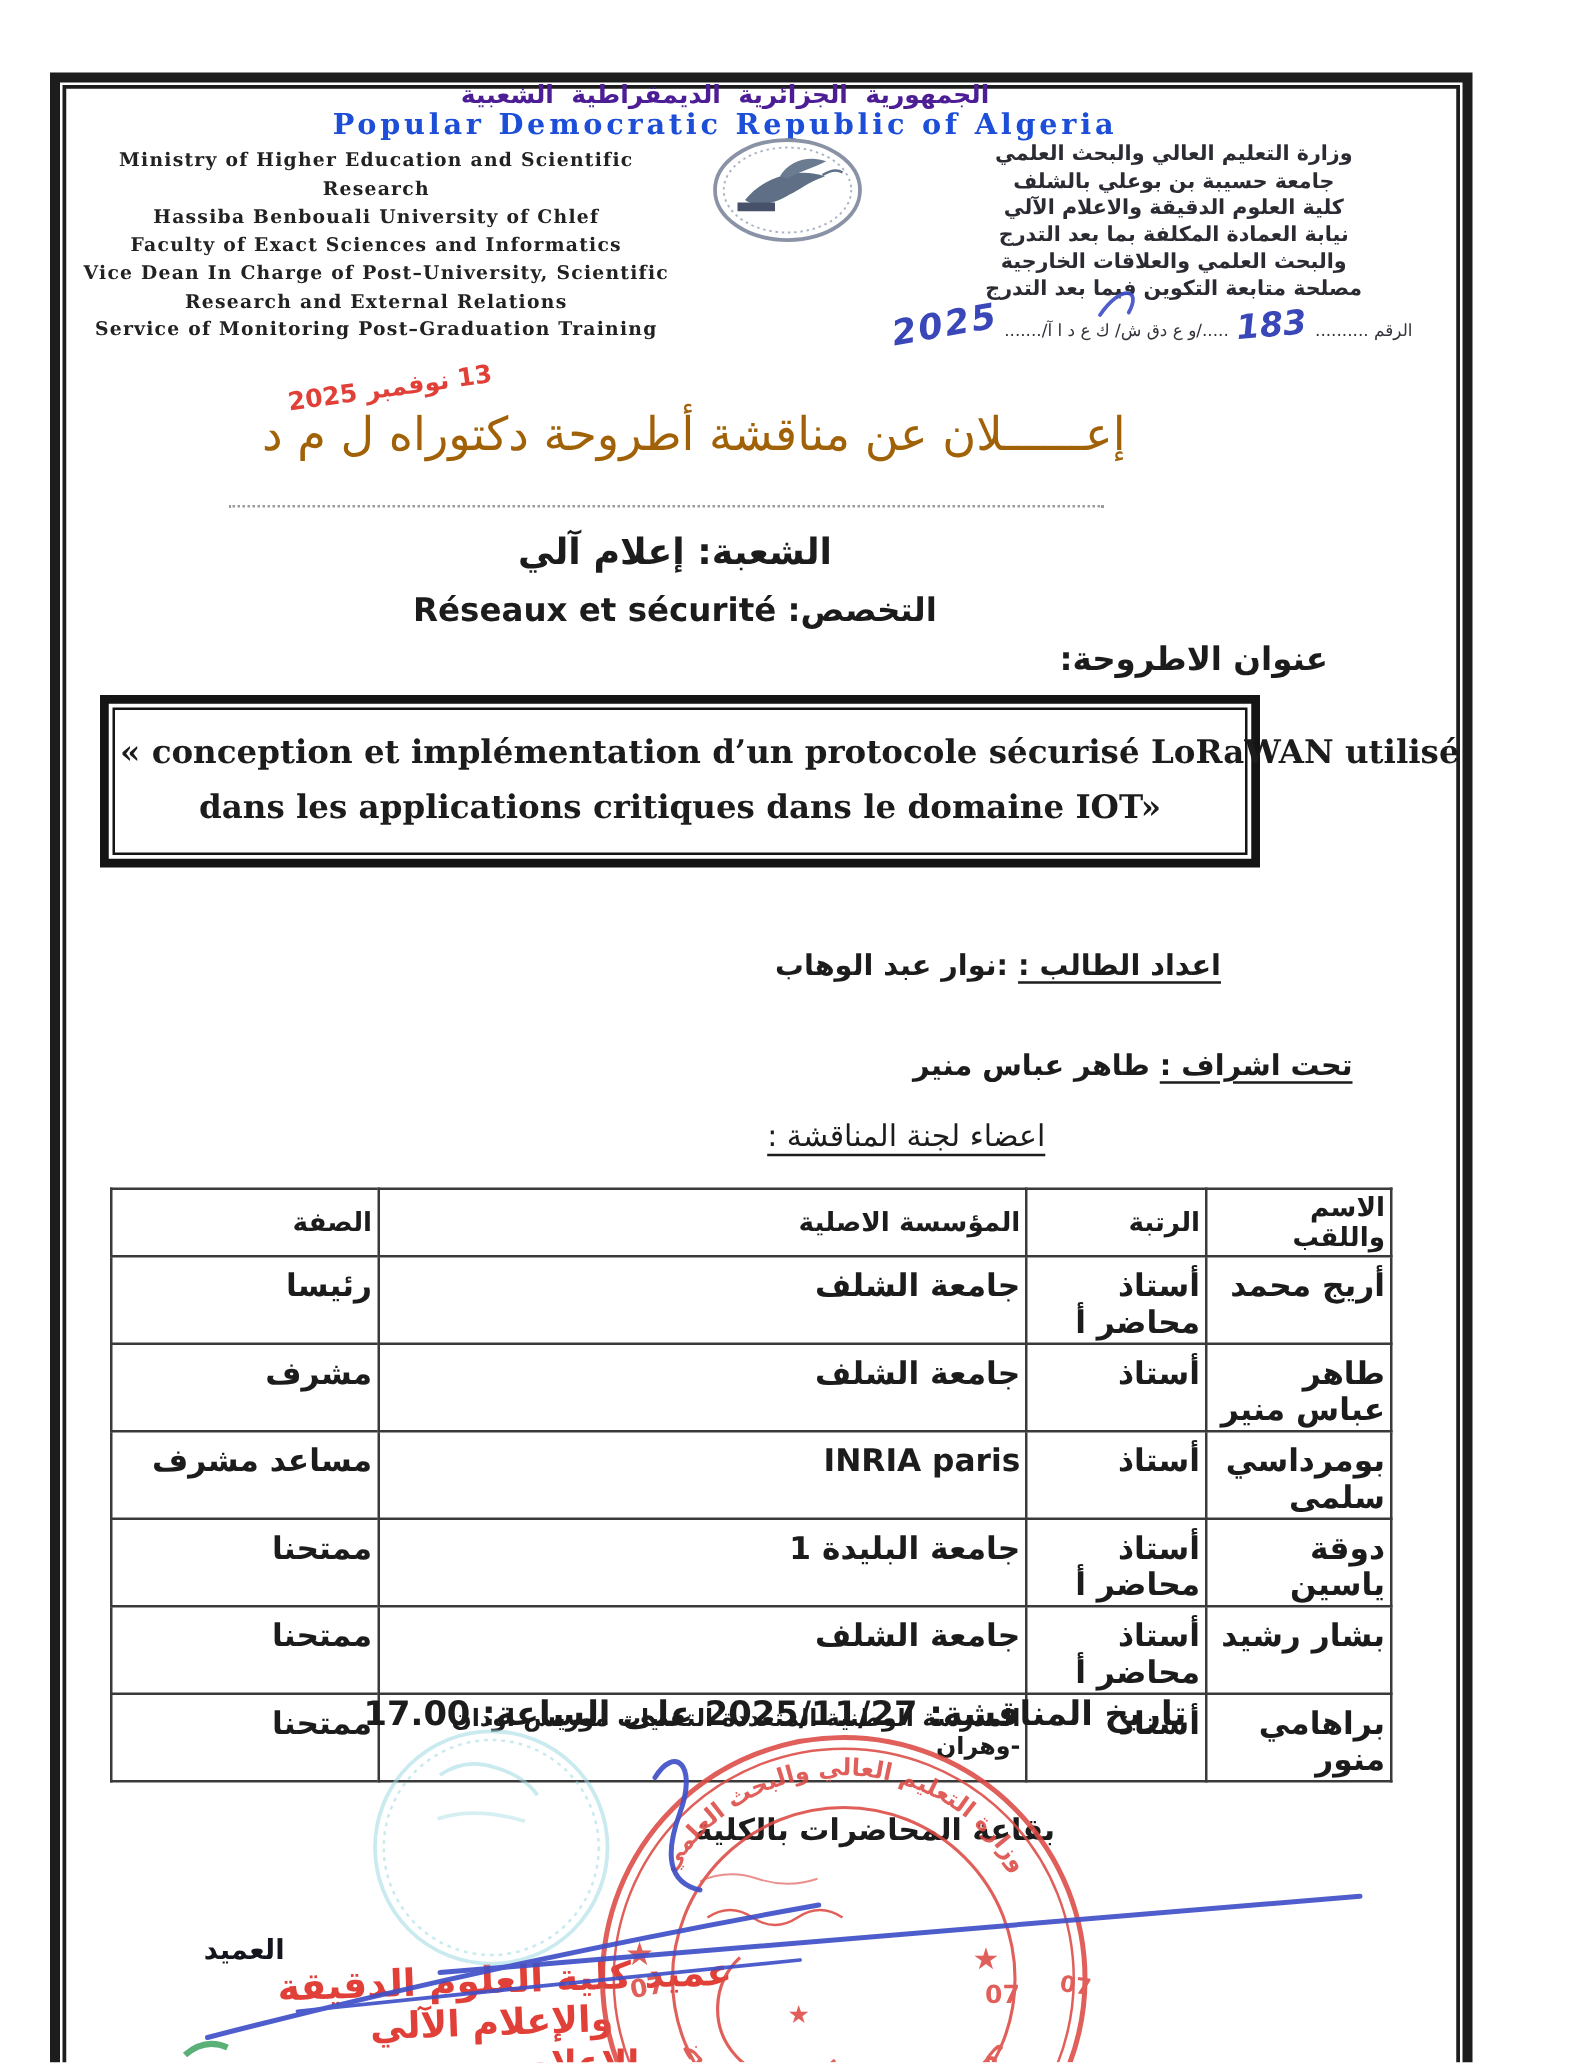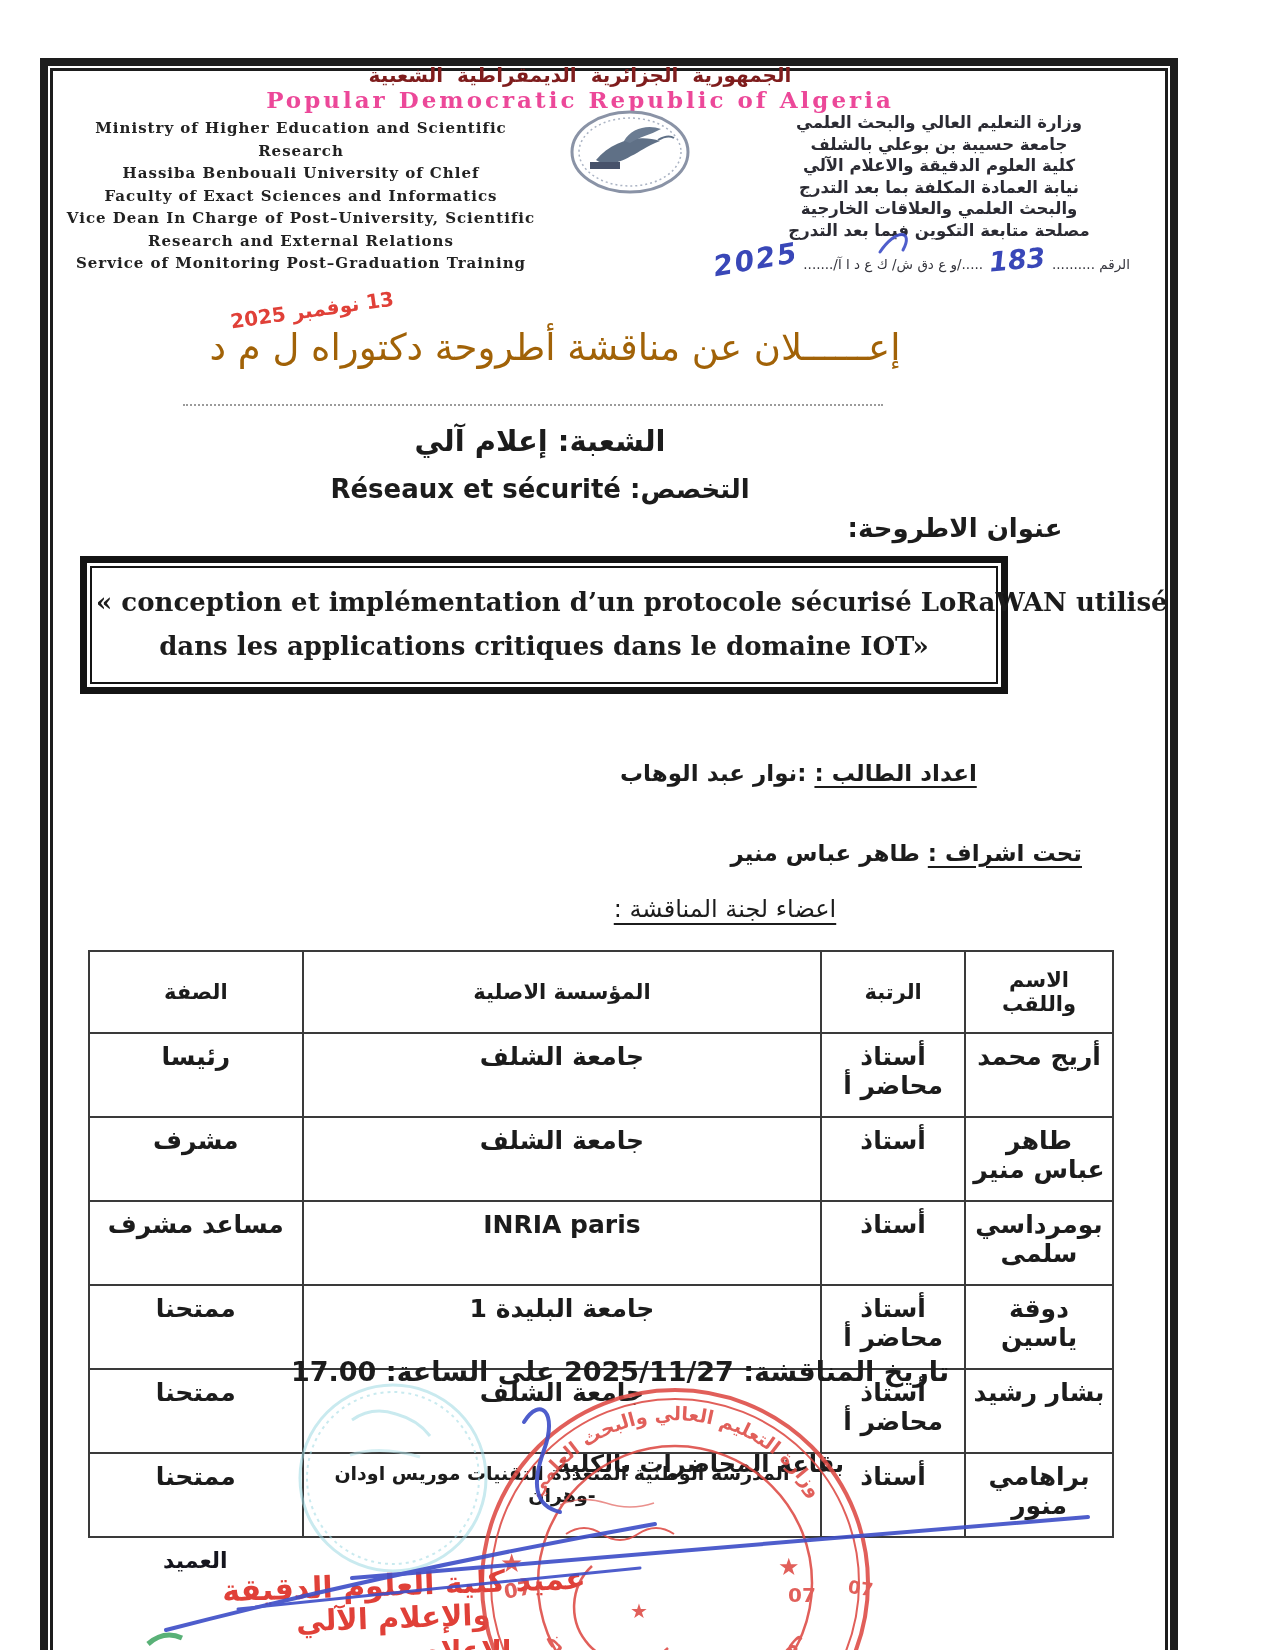--- a/index.html
+++ b/index.html
@@ -6,22 +6,22 @@
   .page{position:relative;width:1275px;height:1650px;background:#ffffff;overflow:hidden;
         font-family:"DejaVu Sans",sans-serif;color:#1c1c1c;}
   
   .frame{position:absolute;left:40px;top:58px;width:1122px;height:1640px;border:8px solid #1d1d1d;}
   .frame-inner{position:absolute;inset:2px;border:3px solid #1d1d1d;}
   .abs{position:absolute;}
   .ctr{text-align:center;}
   .rtl{direction:rtl;}
   .serif{font-family:"DejaVu Serif",serif;}
   .u{text-decoration:underline;text-underline-offset:5px;}
-  .top-ar{top:63px;left:200px;width:760px;font-size:20px;font-weight:bold;word-spacing:7px;color:#7f1d1d;}
-  .top-en{top:86px;left:150px;width:860px;font-size:23px;font-weight:bold;letter-spacing:3px;color:#ec4899;}
+  .top-ar{top:63px;left:200px;width:760px;font-size:20px;font-weight:bold;word-spacing:7px;color:#4c1d95;}
+  .top-en{top:86px;left:150px;width:860px;font-size:23px;font-weight:bold;letter-spacing:3px;color:#1d4ed8;}
   .hdr-left{top:117px;left:55px;width:492px;font-size:15px;font-weight:bold;letter-spacing:1px;line-height:22.5px;color:#222;}
   .hdr-left p{margin:0;}
   .hdr-right{top:112px;left:756px;width:366px;font-size:16.5px;font-weight:bold;line-height:21.5px;color:#2b2b33;}
   .hdr-right p{margin:0;}
   .logo{top:110px;left:568px;}
   .ref-line{top:243px;left:660px;width:470px;font-size:13.5px;color:#33333b;white-space:nowrap;}
   .hand{display:inline-block;font-style:italic;font-weight:bold;color:#3947b8;}
   .hand-num{font-size:27px;transform:rotate(-5deg);margin:0 2px;}
   .hand-year{font-size:28px;transform:rotate(-10deg);letter-spacing:2px;}
   .date-stamp{top:298px;left:222px;width:180px;font-size:20px;font-weight:bold;
@@ -32,21 +32,21 @@
   .specialty-line{top:474px;left:240px;width:600px;font-size:26px;font-weight:bold;}
   .thesis-label{top:513px;left:800px;width:310px;font-size:26px;font-weight:bold;}
   .thesis-box{top:556px;left:80px;width:914px;border:7px solid #141414;}
   .thesis-box-inner{border:2px solid #141414;margin:3px;padding:12px 4px 14px 4px;}
   .thesis-line{font-size:26px;font-weight:bold;line-height:44px;white-space:nowrap;text-align:center;}
   .student-line{top:760px;left:620px;width:462px;font-size:23px;font-weight:bold;text-align:left;}
   .supervisor-line{top:840px;left:620px;width:462px;font-size:23px;font-weight:bold;text-align:right;}
   .committee-title{top:895px;left:555px;width:340px;font-size:24px;font-weight:normal;}
   .committee-title span{text-decoration:underline;text-underline-offset:6px;}
   table.jury{position:absolute;top:950px;left:88px;width:1026px;border-collapse:collapse;direction:rtl;}
-  table.jury th,table.jury td{border:2px solid #3a3a3a;font-weight:bold;text-align:center;padding:16px 4px;}
+  table.jury th,table.jury td{border:2px solid #3a3a3a;font-weight:bold;text-align:right;padding:2px 4px;}
   table.jury th{height:40px;font-size:21px;}
   table.jury td{height:54px;font-size:25px;vertical-align:top;padding-top:8px;}
   table.jury td.inst-long{font-size:19px;}
   .defense-date{top:1356px;left:290px;width:660px;font-size:27px;font-weight:bold;}
   .venue{top:1450px;left:490px;width:420px;font-size:24px;font-weight:bold;}
   .dean-label{top:1548px;left:163px;font-size:22px;font-weight:bold;color:#15151e;}
   .red-stamp-text{color:#e04038;font-weight:bold;white-space:nowrap;}
   .stamp-l1{top:1567px;left:222px;font-size:30px;transform:rotate(-2deg);}
   .stamp-l2{top:1601px;left:296px;font-size:29px;transform:rotate(-2deg);}
   .stamp-l3{top:1634px;left:420px;font-size:28px;}

